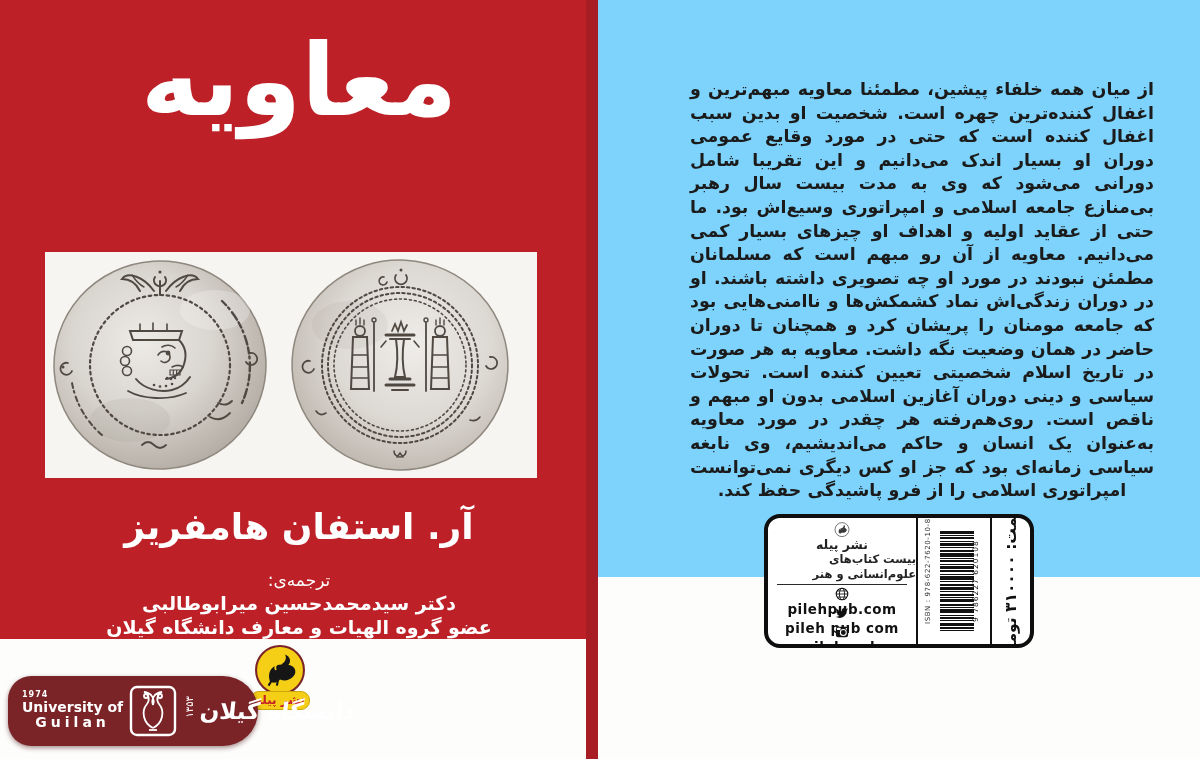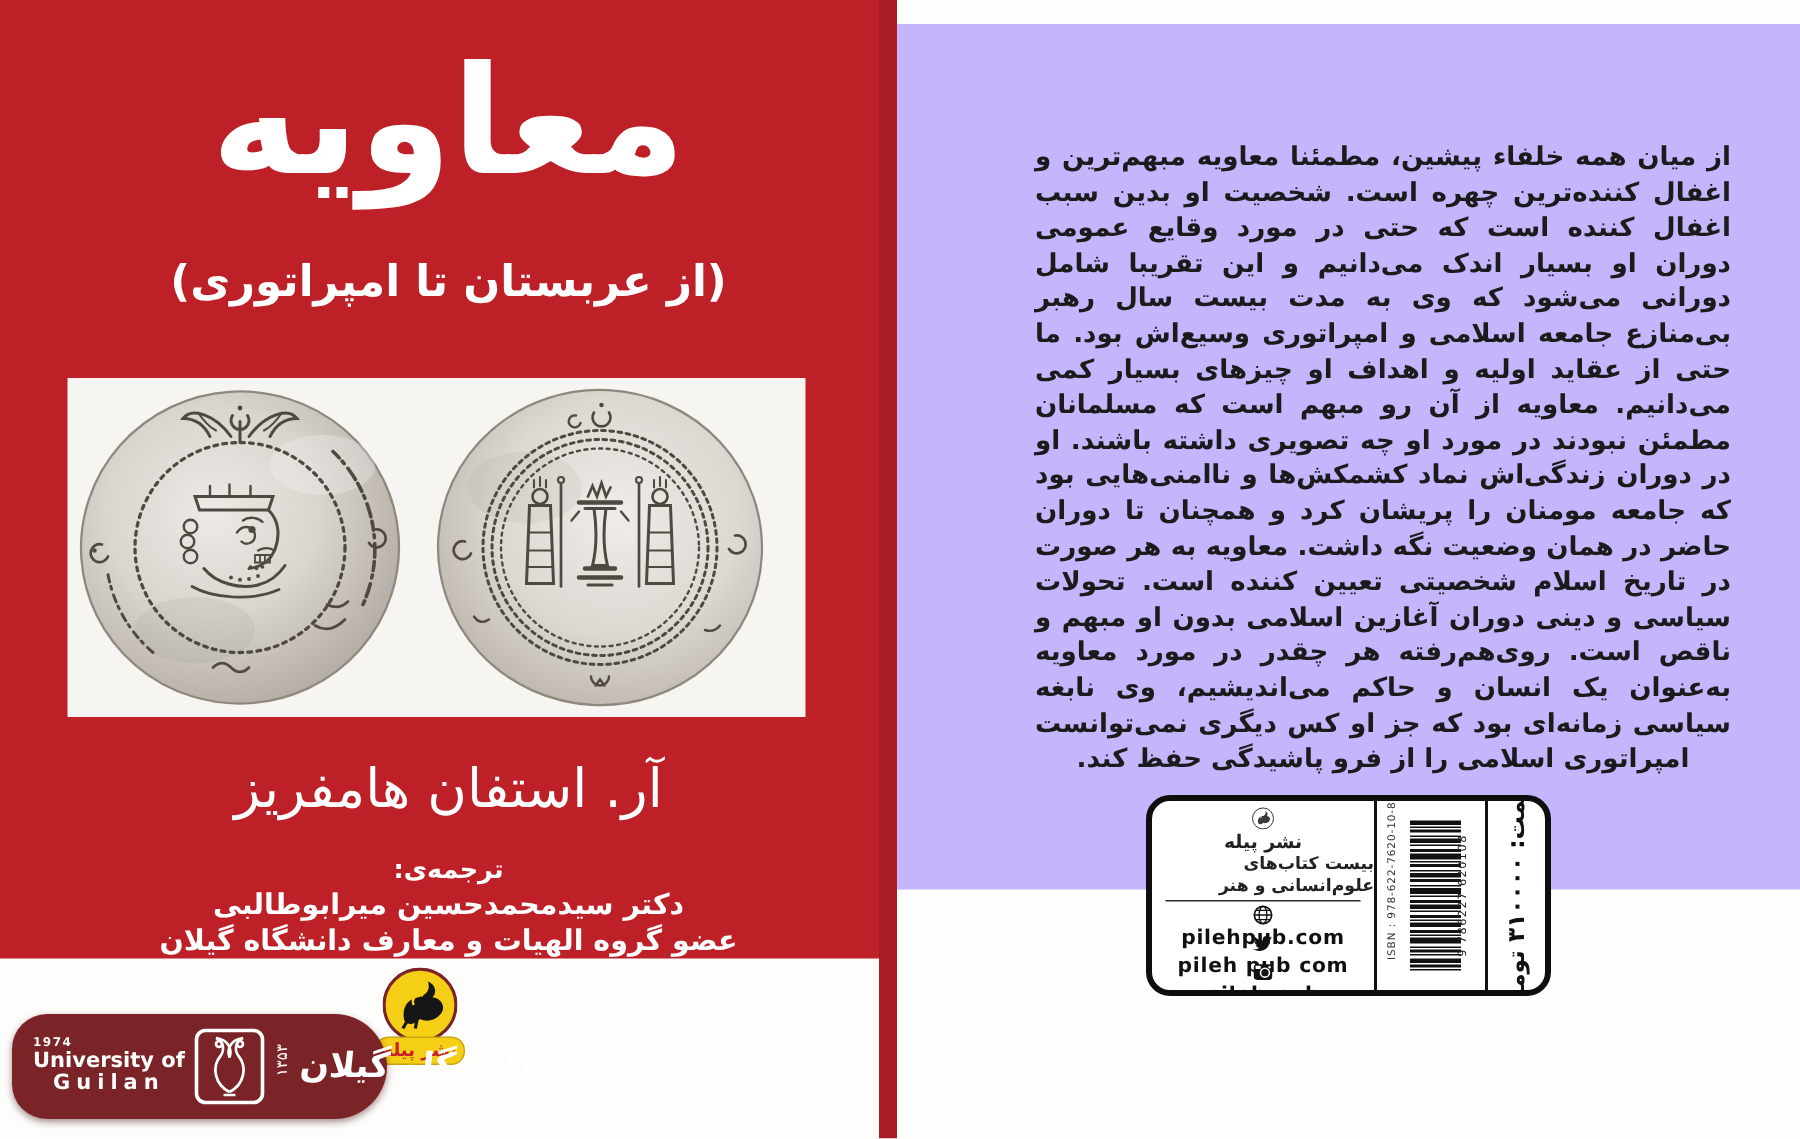--- a/index.html
+++ b/index.html
@@ -17,22 +17,22 @@
     position: absolute; left:0; top:0; width:598px; height:639px;
     background: #bd2027;
   }
   .spine-shade {
     position:absolute; right:0; top:0; width:12px; height:759px;
     background: #a81c23;
   }
   .fc-text { position:absolute; left:0; width:598px; text-align:center; color:#ffffff; direction:rtl; }
   .fc-title   { top:18px;  font-size:100px; font-weight:bold; line-height:1.25; }
   .fc-subtitle{ top:170px; font-size:29px;  font-weight:bold; }
-  .fc-author  { top:506px; font-size:36px;  font-weight:normal; }
-  .fc-translabel { top:570px; font-size:17px; font-weight:bold; }
+  .fc-author  { top:506px; font-size:36px;  font-weight:bold; }
+  .fc-translabel { top:570px; font-size:17px; font-weight:normal; }
   .fc-translator { top:592px; font-size:19px; font-weight:bold; }
   .fc-affil      { top:616px; font-size:19px; font-weight:bold; }
 
   .coins-panel {
     position:absolute; left:45px; top:252px; width:492px; height:226px;
     background:#f7f5f1;
   }
 
   
   .badge-circle {
@@ -56,21 +56,21 @@
   }
   .uog-en { text-align:center; line-height:1.1; flex:0 0 auto; }
   .uog-year-en { font-size:8px; letter-spacing:1px; display:block; text-align:left; padding-right:4px;font-weight:bold;}
   .uog-l1 { font-size:14px; display:block;font-weight:bold; }
   .uog-l2 { font-size:14px; font-weight:bold; letter-spacing:4px; display:block; }
   .uog-emblem { flex:0 0 auto; }
   .uog-year-fa { font-size:10px; transform:rotate(-90deg); width:12px; flex:0 0 12px; white-space:nowrap; }
   .uog-fa { font-size:23px; font-weight:bold; direction:rtl; flex:1; text-align:center; transform:skewX(-6deg); white-space:nowrap;}
 
   
-  .back-cover { position:absolute; left:598px; top:16px; width:602px; height:577px; background:#c4b5fd; }
+  .back-cover { position:absolute; left:598px; top:0; width:602px; height:577px; background:#7dd3fc; }
   .blurb {
     position:absolute; left:92px; top:78px; width:464px;
     direction:rtl; text-align:justify; text-align-last:center;
     font-size:17.4px; line-height:23.6px; font-weight:bold; color:#1b1b1b;
   }
 
   
   .pub-box {
     position:absolute; left:166px; top:514px; width:270px; height:134px;
     background:#ffffff; border:4px solid #0e0e0e; border-radius:16px;
@@ -104,21 +104,20 @@
     font-size:15.5px; font-weight:bold; color:#111; white-space:nowrap; direction:rtl;
   }
 </style>
 </head>
 <body>
 
 <div class="front-cover">
   <div class="spine-shade"></div>
 
   <div class="fc-text fc-title">معاویه</div>
-  <div class="fc-text fc-subtitle">(از عربستان تا امپراتوری)</div>
 
   <div class="coins-panel">
     <svg width="492" height="226" viewBox="0 0 492 226">
       <defs>
         <radialGradient id="gL" cx="42%" cy="38%" r="75%">
           <stop offset="0%" stop-color="#edebe7"></stop>
             <stop offset="45%" stop-color="#d9d5cf"></stop>
           <stop offset="85%" stop-color="#b5aea6"></stop>
             <stop offset="100%" stop-color="#9b948b"></stop>
         </radialGradient>

